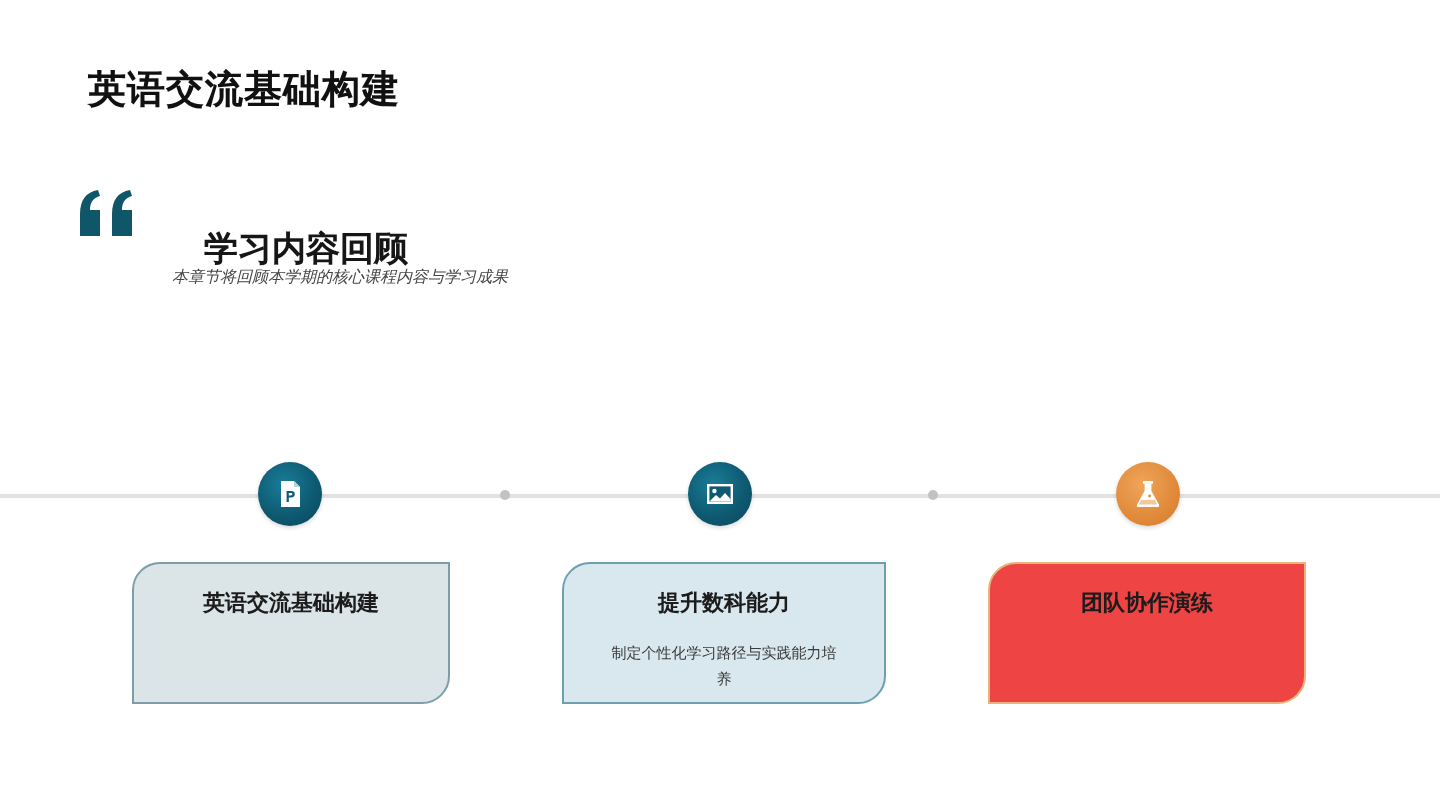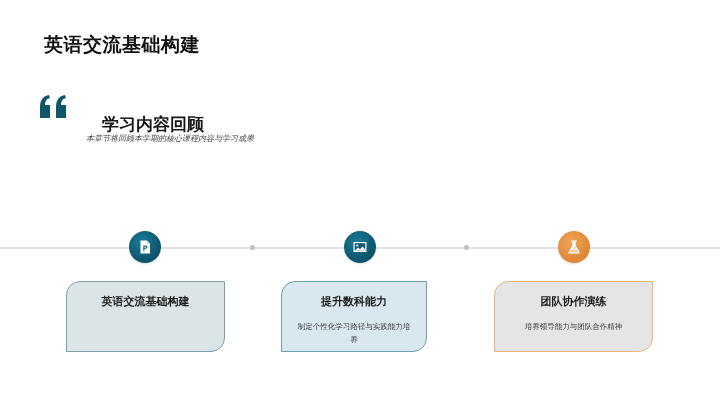--- a/index.html
+++ b/index.html
@@ -102,21 +102,21 @@
     }
     .card.blue-grey {
       background: #dbe5e8;
       border-color: #7d9ea9;
     }
     .card.light-blue {
       background: #d9e8ee;
       border-color: #6e9fb1;
     }
     .card.peach {
-      background: #e5e5e5;
+      background: #ef4444;
       border-color: #e8b47c;
     }
     .card-title {
       font-size: 11px;
       font-weight: bold;
       color: #1c1c1c;
       margin: 0;
       text-align: center;
     }
     .card-desc {
@@ -168,21 +168,20 @@
     <path d="M6.3 2.9 L9.7 2.9 L9.7 6.5 L13.5 13.2 C13.8 13.9 13.4 14.5 12.7 14.5 L3.3 14.5 C2.6 14.5 2.2 13.9 2.5 13.2 L6.3 6.5 Z" fill="#ffffff"></path>
     <path d="M4.6 11 L11.4 11 L12.6 13.3 L3.4 13.3 Z" fill="#f4c79a"></path>
     <circle cx="8.8" cy="9" r="0.7" fill="#e08a3a"></circle>
   </svg>
 </div>
 
 <div class="card blue-grey" style="left:66px; width:159px;">
   <p class="card-title">英语交流基础构建</p>
 </div>
 
-<div class="card light-blue" style="left:281px; width:146px;">
+<div class="card light-blue" style="left:281px; width:162px;">
   <p class="card-title">提升数科能力</p>
   <p class="card-desc">制定个性化学习路径与实践能力培养</p>
 </div>
 
 <div class="card peach" style="left:494px; width:159px;">
   <p class="card-title">团队协作演练</p>
-  <p class="card-desc" style="width:140px;">培养领导能力与团队合作精神</p>
 </div>
 
 </body></html>

